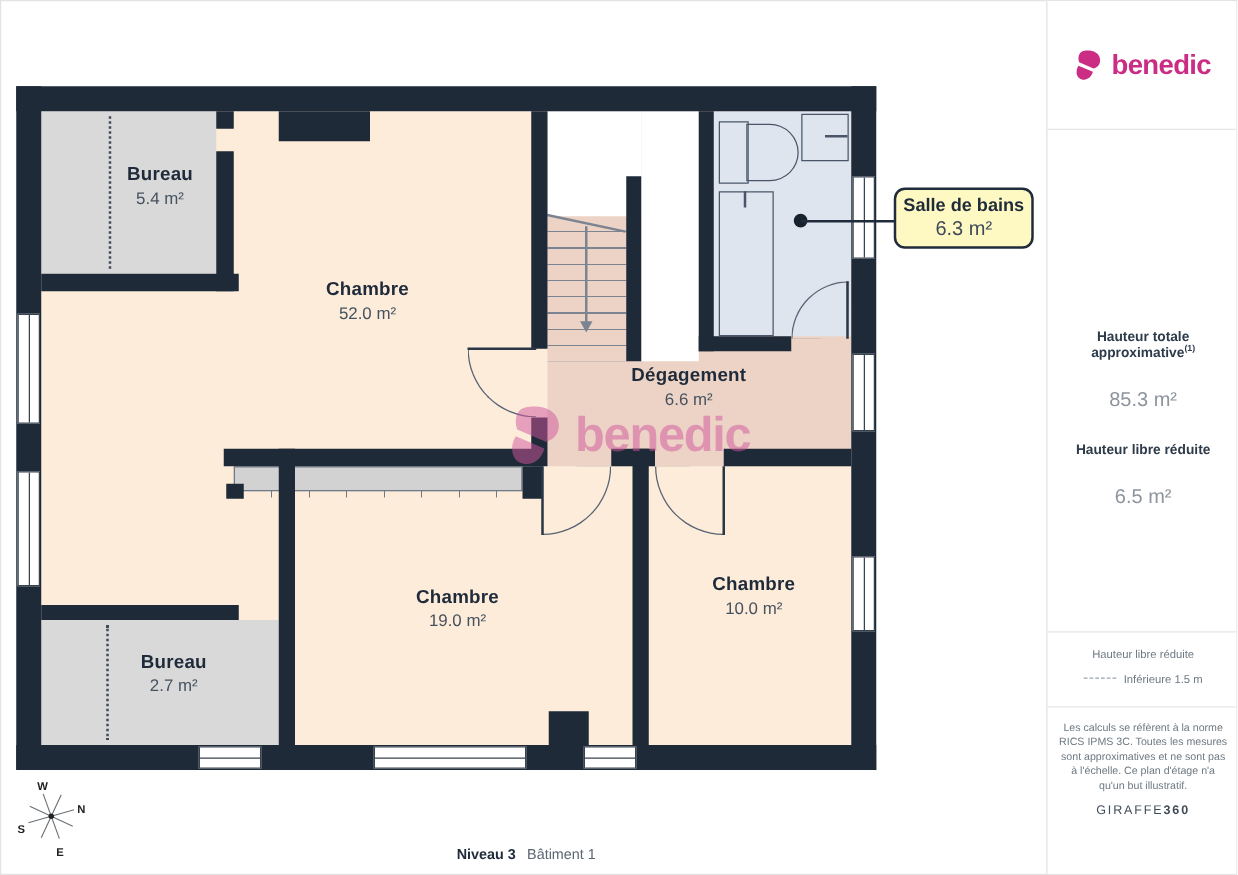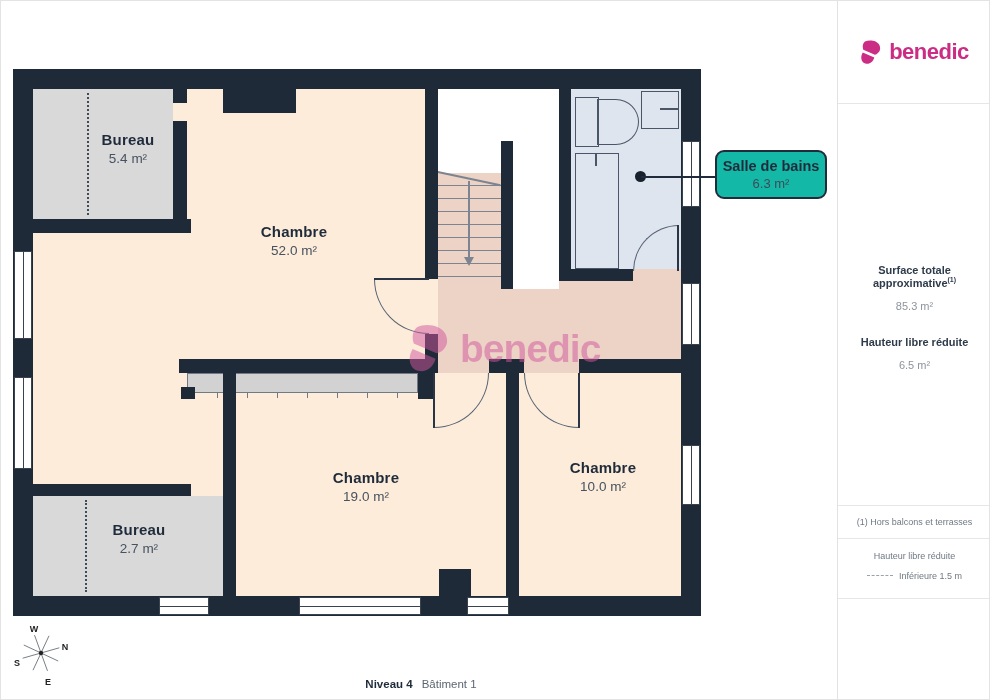--- a/index.html
+++ b/index.html
@@ -21,39 +21,39 @@
   .fixline{position:absolute;background:#4a5668;z-index:3;}
   .arc{position:absolute;box-sizing:border-box;z-index:4;}
   .leaf{position:absolute;background:#2a3645;z-index:4;}
   .dotted{position:absolute;border-left:2px dotted #3f4b59;z-index:3;}
   .closet{position:absolute;background:#d2d2d2;border:1px solid #707a86;box-sizing:border-box;z-index:2;}
   .closet-ticks{position:absolute;background-image:repeating-linear-gradient(90deg,#707a86 0 1px,transparent 1px 30px);z-index:2;}
   .stairs{position:absolute;background-image:repeating-linear-gradient(180deg,transparent 0 12px,#7b8490 12px 13px);z-index:1;}
   .stair-diag{position:absolute;background:#7b8490;transform-origin:left top;transform:rotate(12deg);z-index:1;}
   .stair-shaft{position:absolute;background:#7b8490;z-index:1;}
   .stair-head{position:absolute;width:0;height:0;border-left:5px solid transparent;border-right:5px solid transparent;border-top:9px solid #7b8490;z-index:1;}
-  .callout{position:absolute;left:714px;top:149px;width:112px;height:49px;background:#14b8a6;border:2px solid #202c3b;border-radius:9px;display:flex;flex-direction:column;align-items:center;justify-content:center;z-index:8;box-sizing:border-box;}
+  .callout{position:absolute;left:714px;top:149px;width:112px;height:49px;background:#fef9c3;border:2px solid #202c3b;border-radius:9px;display:flex;flex-direction:column;align-items:center;justify-content:center;z-index:8;box-sizing:border-box;}
   .callout .nm{font-weight:bold;font-size:14.5px;color:#1f2b3a;}
-  .callout .ar{font-size:13px;color:#3f4b59;margin-top:2px;}
+  .callout .ar{font-size:16px;color:#3f4b59;margin-top:2px;}
   .leader{position:absolute;left:640px;top:175px;width:76px;height:2px;background:#202c3b;z-index:7;}
   .dot{position:absolute;left:634px;top:170px;width:11px;height:11px;border-radius:50%;background:#18222e;z-index:7;}
   .wm{position:absolute;left:406px;top:324px;display:flex;align-items:center;gap:9px;opacity:.5;z-index:7;}
   .wm svg{color:var(--watermark);}
   .wm .txt{font-size:39px;font-weight:bold;color:var(--watermark);letter-spacing:-1px;}
   .plan-footer{position:absolute;left:300px;top:677px;width:240px;text-align:center;font-size:11.5px;color:#5c6672;z-index:6;}
   .plan-footer b{color:#1f2b3a;margin-right:9px;}
   .compass{position:absolute;left:6px;top:612px;z-index:6;}
   .sidebar{position:absolute;left:836px;top:0;width:154px;height:700px;background:#fff;border-left:1px solid #e2e2e2;box-sizing:border-box;z-index:9;}
   .s1{height:103px;border-bottom:1px solid #e6e6e6;display:flex;align-items:center;justify-content:center;gap:7px;box-sizing:border-box;}
   .s1 svg{color:var(--brand);}
   .s1 .txt{font-size:22px;font-weight:bold;color:var(--brand);letter-spacing:-.5px;}
   .s2{height:402px;border-bottom:1px solid #e6e6e6;text-align:center;box-sizing:border-box;padding-top:160px;}
   .s2 .t{font-size:11px;font-weight:bold;color:#2e3b4a;}
   .s2 .t sup{font-size:7px;}
-  .s2 .v{font-size:11px;color:#8e949d;margin-top:11px;}
+  .s2 .v{font-size:16px;color:#8e949d;margin-top:23px;}
   .s2 .sp{margin-top:24px;}
   .s3{height:33px;border-bottom:1px solid #e6e6e6;display:flex;align-items:center;justify-content:center;font-size:9px;color:#6e7983;box-sizing:border-box;}
   .s4{height:60px;border-bottom:1px solid #e6e6e6;text-align:center;font-size:9px;color:#6e7983;box-sizing:border-box;padding-top:12px;}
   .s4 .row{margin-top:10px;}
   .s4 .dash{display:inline-block;width:26px;height:1px;border-top:1px dashed #9aa3ad;vertical-align:2px;margin-right:6px;}
   .s5{text-align:center;font-size:8.5px;color:#6e7983;padding:11px 8px 0;line-height:1.35;box-sizing:border-box;}
   .credit{margin-top:8px;font-size:10px;letter-spacing:1.5px;color:#414c58;}
   .credit b{font-weight:bold;}
 </style>
 </head>
@@ -129,20 +129,24 @@
   <div class="dotted" style="left:84px;top:499px;height:92px;"></div>
 
   <div class="room-label" style="left:47px;top:130px;width:160px;">
     <span class="nm">Bureau</span>
     <span class="ar">5.4 m²</span>
   </div>
   <div class="room-label" style="left:213px;top:222px;width:160px;">
     <span class="nm">Chambre</span>
     <span class="ar">52.0 m²</span>
   </div>
+  <div class="room-label" style="left:470px;top:291px;width:160px;">
+    <span class="nm">Dégagement</span>
+    <span class="ar">6.6 m²</span>
+  </div>
   <div class="room-label" style="left:285px;top:468px;width:160px;">
     <span class="nm">Chambre</span>
     <span class="ar">19.0 m²</span>
   </div>
   <div class="room-label" style="left:522px;top:458px;width:160px;">
     <span class="nm">Chambre</span>
     <span class="ar">10.0 m²</span>
   </div>
   <div class="room-label" style="left:58px;top:520px;width:160px;">
     <span class="nm">Bureau</span>
@@ -172,41 +176,44 @@
       <line x1="26" y1="57.2" x2="42" y2="22.8"></line>
     </g>
     <circle cx="34" cy="40" r="2.2" fill="#222"></circle>
     <text x="27" y="19" font-size="9" font-weight="bold" fill="#222" text-anchor="middle">W</text>
     <text x="58" y="37" font-size="9" font-weight="bold" fill="#222" text-anchor="middle">N</text>
     <text x="10" y="53" font-size="9" font-weight="bold" fill="#222" text-anchor="middle">S</text>
     <text x="41" y="72" font-size="9" font-weight="bold" fill="#222" text-anchor="middle">E</text>
   </svg>
 
   <div class="plan-footer">
-    <b>Niveau 4</b><span>Bâtiment 1</span>
+    <b>Niveau 3</b><span>Bâtiment 1</span>
   </div>
 
   <div class="sidebar">
     <div class="s1">
       <svg width="22" height="25" viewBox="0 0 40 44">
         <path fill="currentColor" d="M9 2 C17 -2 31 0 35 8 C38 14 37 21 30 25 L27 26 L6 17 C4 11 5 5 9 2 Z"></path>
         <path fill="currentColor" d="M5 22 L26 31 C24 39 17 44 10 42 C2 40 0 30 5 22 Z"></path>
       </svg>
       <span class="txt">benedic</span>
     </div>
     <div class="s2">
-      <div class="t"><span>Surface totale approximative</span><sup>(1)</sup></div>
+      <div class="t"><span>Hauteur totale approximative</span><sup>(1)</sup></div>
       <div class="v">85.3 m²</div>
       <div class="t sp">Hauteur libre réduite</div>
       <div class="v">6.5 m²</div>
-    </div>
-    <div class="s3">
-      <span>(1) Hors balcons et terrasses</span>
     </div>
     <div class="s4">
       <div>Hauteur libre réduite</div>
       <div class="row">
         <span class="dash"></span><span>Inférieure 1.5 m</span>
       </div>
     </div>
+    <div class="s5">
+      <div>Les calculs se réfèrent à la norme RICS IPMS 3C. Toutes les mesures sont approximatives et ne sont pas à l'échelle. Ce plan d'étage n'a qu'un but illustratif.</div>
+      <div class="credit">
+        <span>GIRAFFE</span><b>360</b>
+      </div>
+    </div>
   </div>
 
 </div>
 
 </body></html>

